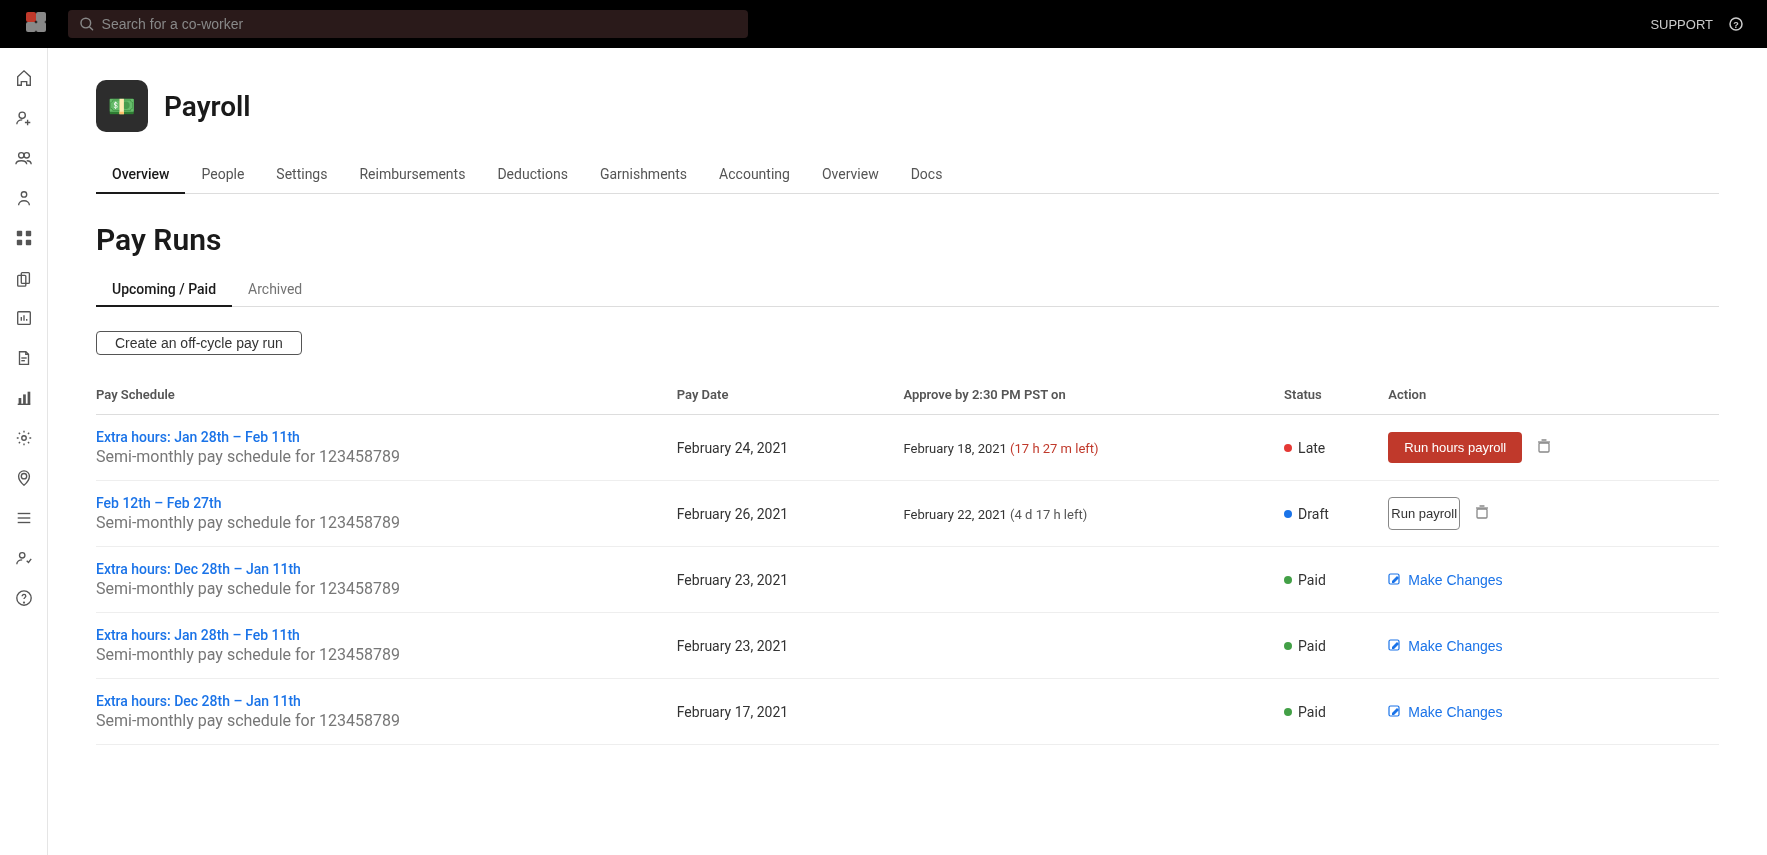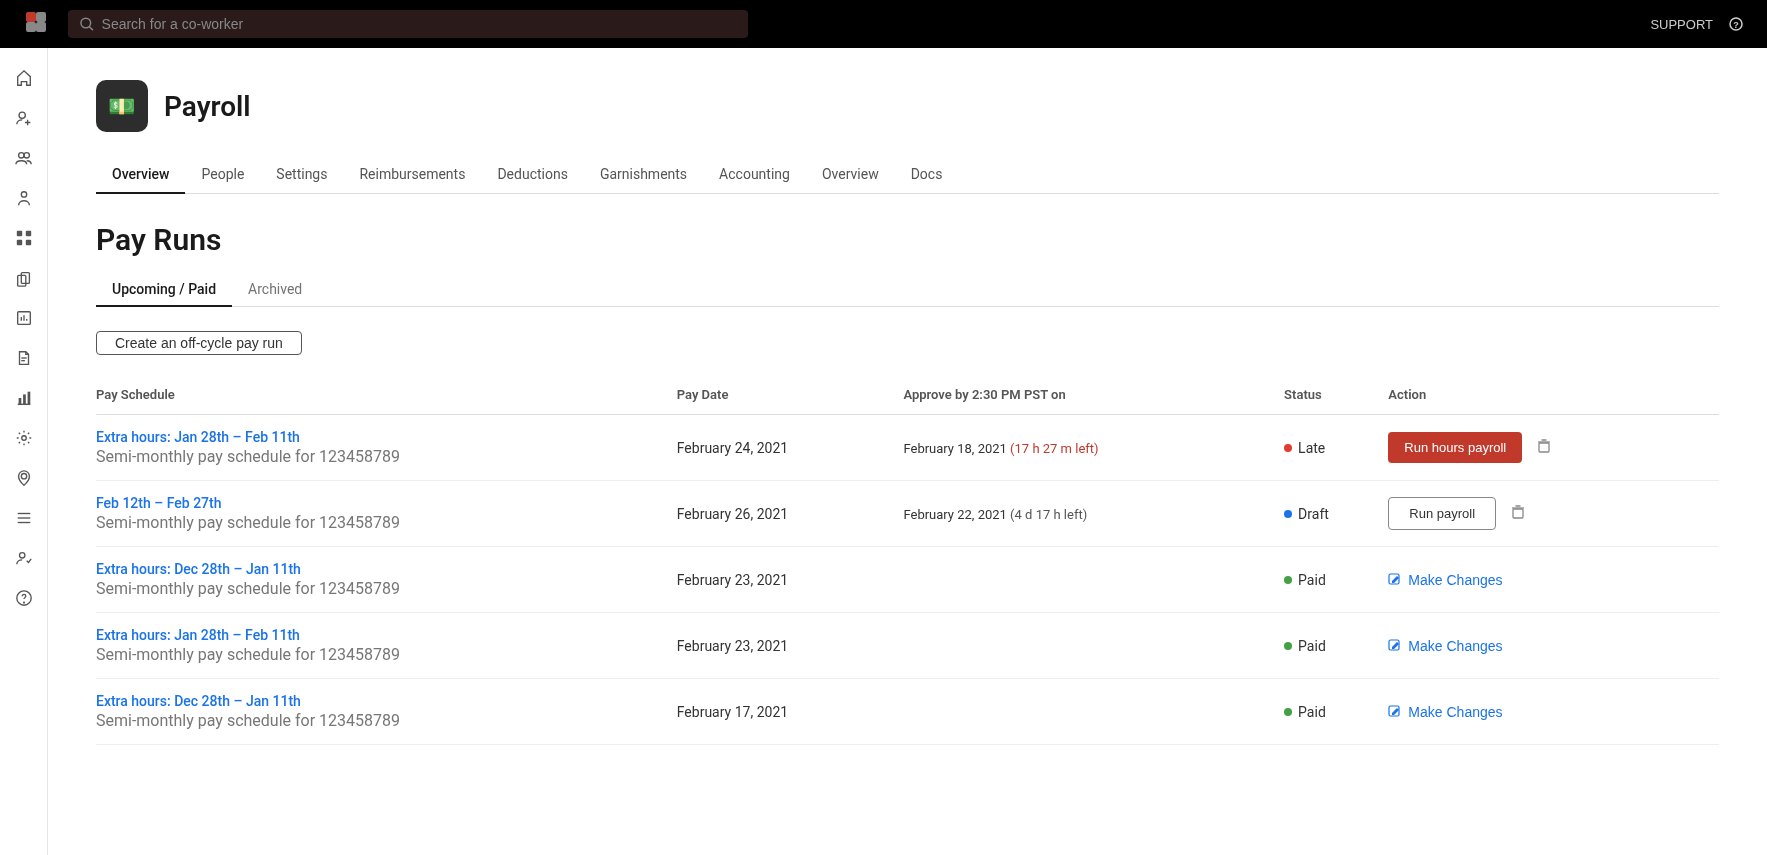--- a/index.html
+++ b/index.html
@@ -231,21 +231,21 @@
       border-radius: 4px;
       cursor: pointer;
       font-size: 13px;
       font-weight: 500;
       white-space: nowrap;
     }
     .run-payroll-btn {
       background: #fff;
       color: #333;
       border: 1px solid #888;
-      padding: 8px 20px;
+      padding: 8px 2px;
       border-radius: 4px;
       cursor: pointer;
       font-size: 13px;
       font-weight: 500;
       white-space: nowrap;
     }
     .make-changes-btn {
       color: #1a73e8;
       background: none;
       border: none;

